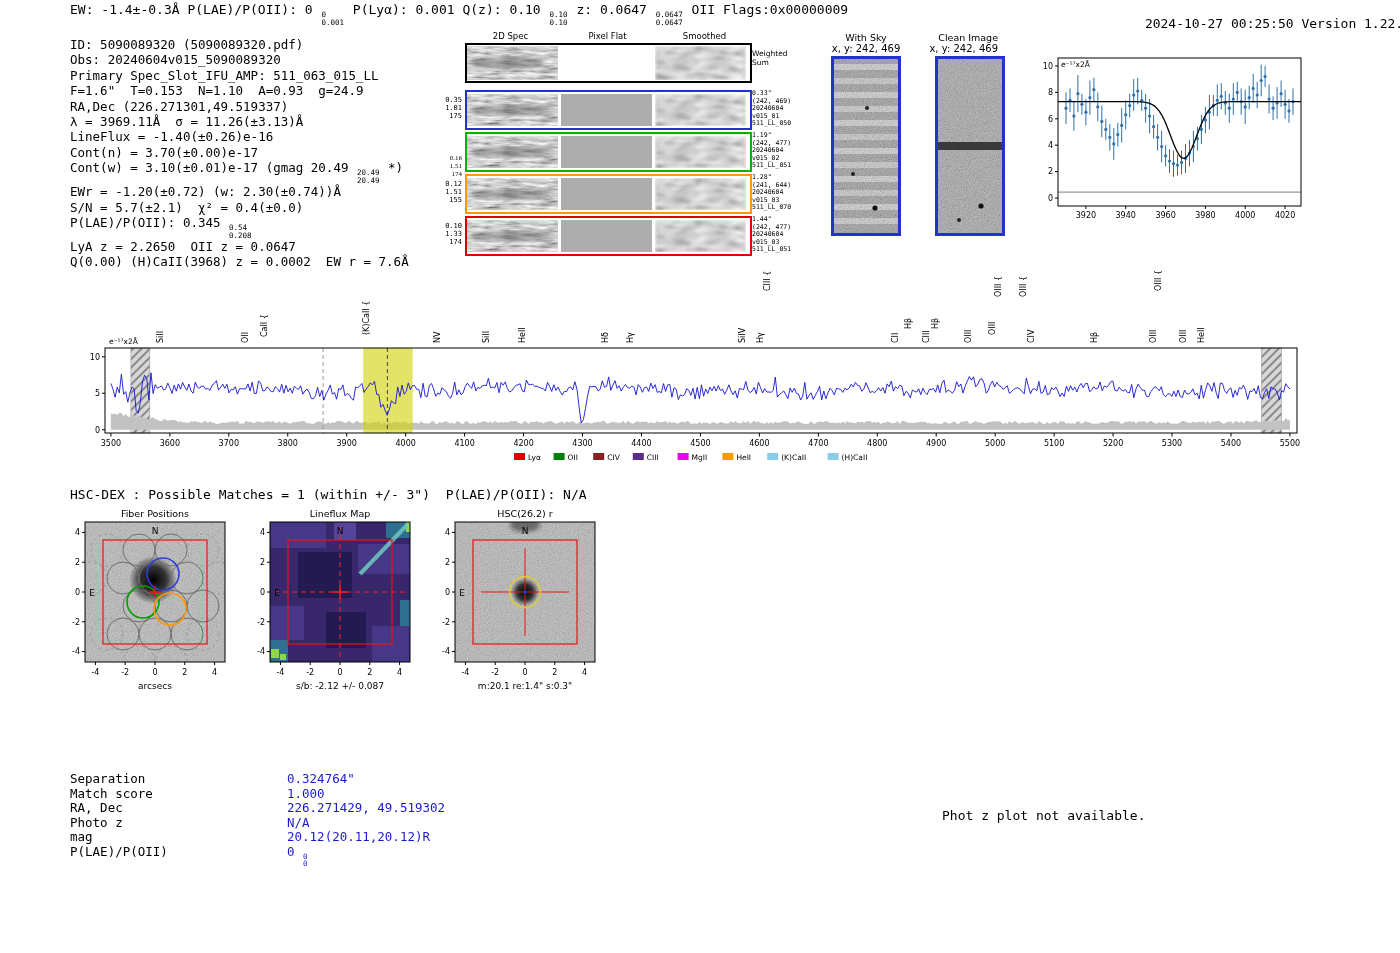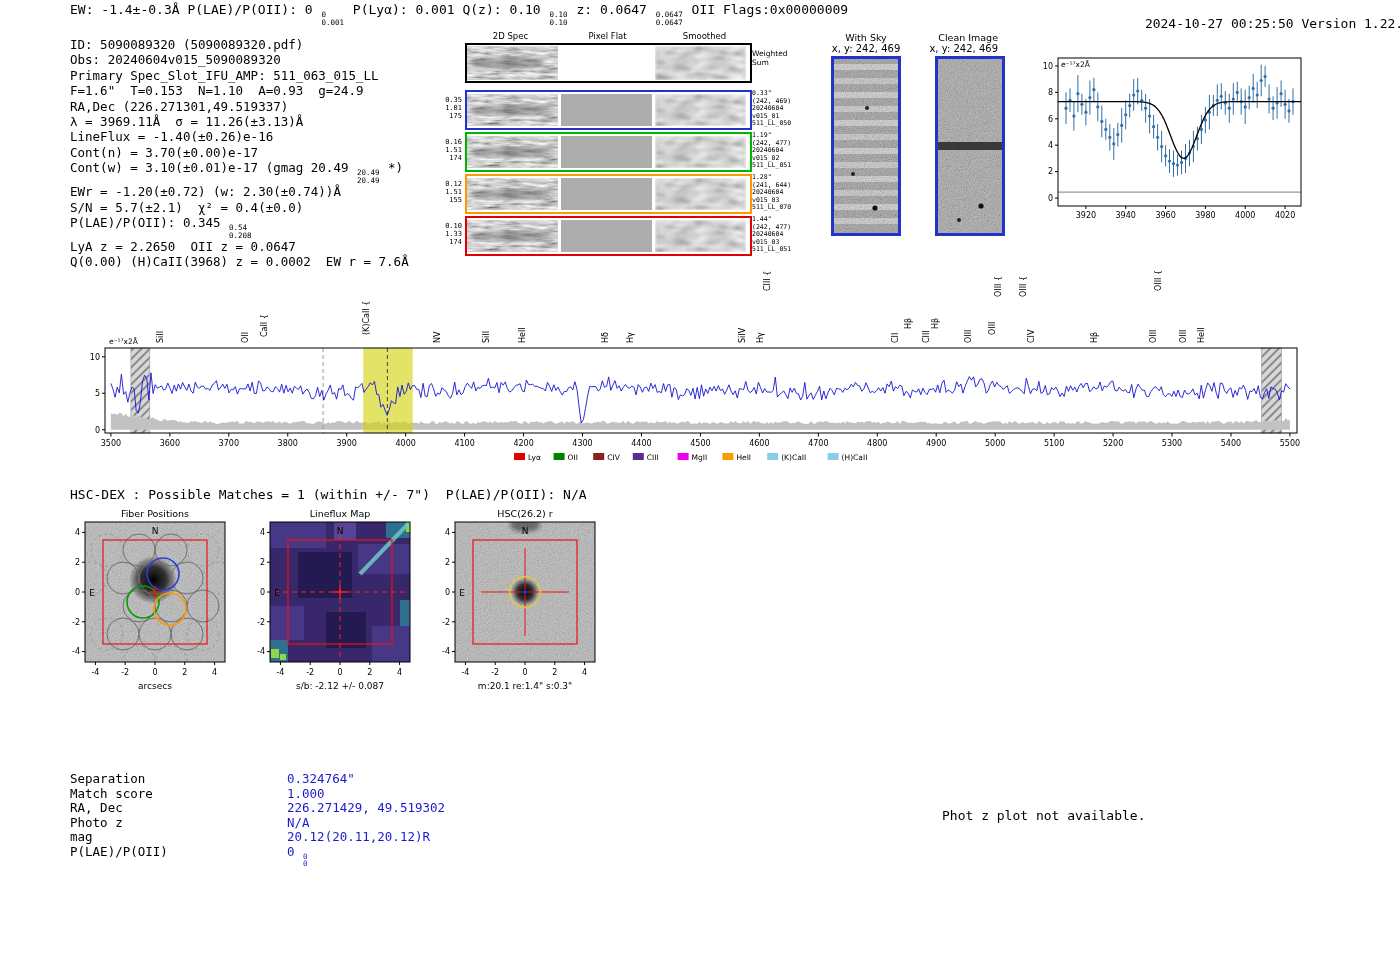--- a/index.html
+++ b/index.html
@@ -138,21 +138,21 @@
       <div class="abs s2d-row" style="left: 465px; top: 132px; width: 283px; height: 36px; border: 2px solid rgb(0, 180, 0);">
         <svg width="91" height="32">
        <rect width="91" height="32" fill="#9a9a9a" filter="url(#n2d)"></rect>
        <ellipse cx="45" cy="16" rx="42" ry="5" fill="#565656" opacity="0.5" filter="url(#blur1)"></ellipse>
      </svg>
      <div class="flatcol" style="height:32px;"></div>
      <svg width="91" height="32">
        <rect width="91" height="32" fill="#9a9a9a" filter="url(#n2db)"></rect>
      </svg>
       </div>
-      <div class="abs s2d-left mono" style="left: 434px; top: 138px; width: 28px;">
+      <div class="abs s2d-left mono" style="left: 434px; top: 154px; width: 28px; font-family: Liberation Serif, serif;">
         <div>0.16</div>
         <div>1.51</div>
         <div>174</div>
       </div>
       <div class="abs s2d-right mono" style="left: 752px; top: 132px; width: 48px;">
         <div>1.19"</div>
         <div>(242, 477)</div>
         <div>20240604</div>
         <div>v015_02</div>
         <div>511_LL_051</div>
@@ -495,21 +495,21 @@
           <text x="623.6" y="192" font-size="7.5">MgII</text>
           <rect x="654.4" y="185" width="11" height="7" fill="#ff9900"></rect>
           <text x="668.4" y="192" font-size="7.5">HeII</text>
           <rect x="699.2" y="185" width="11" height="7" fill="#87ceeb"></rect>
           <text x="713.2" y="192" font-size="7.5">(K)CaII</text>
           <rect x="759.6" y="185" width="11" height="7" fill="#87ceeb"></rect>
           <text x="773.6" y="192" font-size="7.5">(H)CaII</text>
         </g>
       </svg></div>
 
-  <div class="abs hsc-header mono">HSC-DEX : Possible Matches = 1 (within +/- 7")  P(LAE)/P(OII): N/A</div>
+  <div class="abs hsc-header mono">HSC-DEX : Possible Matches = 1 (within +/- 3")  P(LAE)/P(OII): N/A</div>
   <div id="cutouts">
       <div class="abs" style="left: 55px; top: 508px;"><svg width="185" height="205">
         <defs>
             <clipPath id="clipC0">
               <rect x="30" y="14" width="140" height="140"></rect>
             </clipPath>
           </defs>
         <text x="100" y="9" text-anchor="middle" font-size="9.5">Fiber Positions</text>
         <g clip-path="url(#clipC0)">
             <rect x="30" y="14" width="140" height="140" fill="#b8b8b8"></rect>

